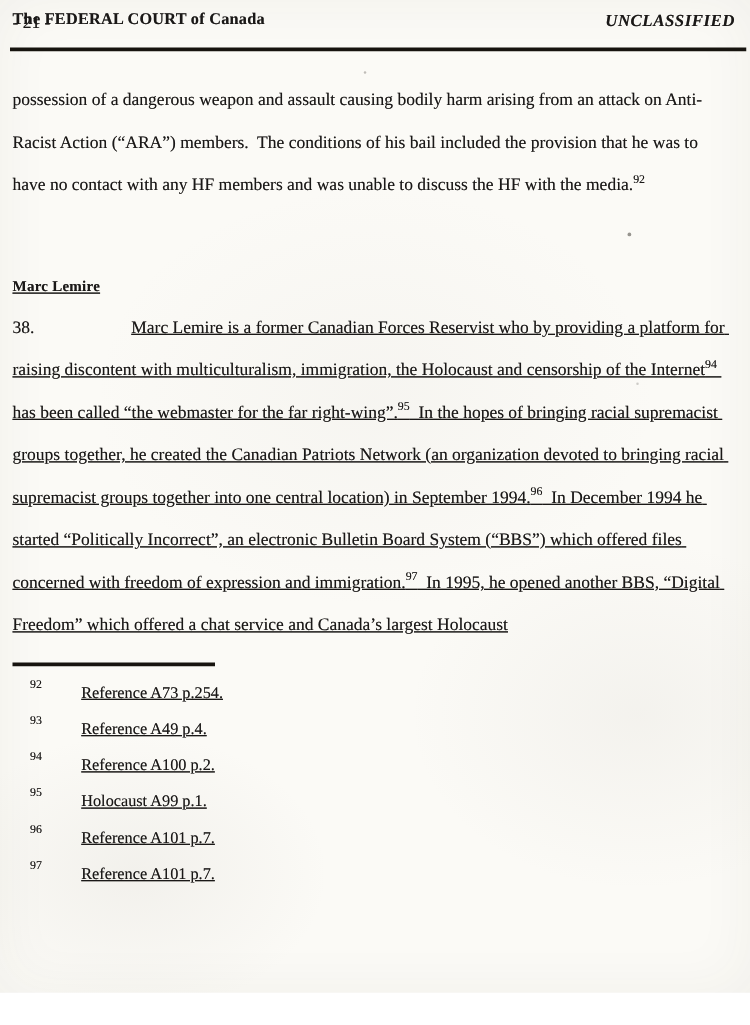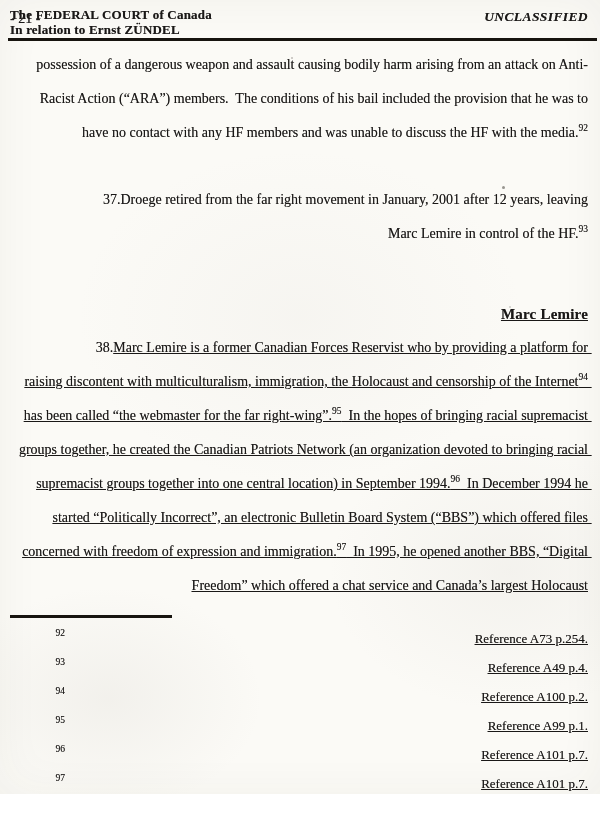--- a/index.html
+++ b/index.html
@@ -44,37 +44,36 @@
   .header-rule {
     position: absolute;
     top: 38px; left: 8px; right: 3px;
     height: 2.5px;
     background: #17140f;
   }
 
   
   .doc-body {
     position: absolute;
-    top: 48px; left: 10px;
+    top: 64px; left: 10px;
     width: 578px;
     font-size: 14px;
     line-height: 34px;
-    text-align: right;
   }
   .para { white-space: pre-wrap; }
   .para + .para { margin-top: 33px; }
   .pnum { display: inline-block; width: 95px; }
   sup.fn-ref {
     font-size: 9.5px;
     line-height: 0;
     vertical-align: super;
   }
   .section-heading {
     margin-top: 46px;
-    font-size: 15px;
+    font-size: 12px;
     font-weight: bold;
     text-decoration: underline;
     letter-spacing: 0.2px;
   }
   .section-heading + .para { margin-top: 0; text-decoration: underline; }
 
   
   .fn-sep {
     margin-top: 12px;
     width: 162px;
@@ -109,51 +108,49 @@
   .speck-c { left: 509px; top: 306px; width: 2px; height: 2px; opacity: .45; }
 </style>
 </head>
 <body>
 
 <div class="page">
 
   <div class="header">
     <div class="court-block">
       <div>The FEDERAL COURT of Canada</div>
-      <div>In relation to Ernst ZÜNDEL</div>
     </div>
     <div class="page-number">- 21 -</div>
     <div class="classification">UNCLASSIFIED</div>
   </div>
   <div class="header-rule"></div>
 
   <div class="doc-body">
     <div>
         <div class="para">possession of a dangerous weapon and assault causing bodily harm arising from an attack on Anti-Racist Action (“ARA”) members.  The conditions of his bail included the provision that he was to have no contact with any HF members and was unable to discuss the HF with the media.<sup class="fn-ref">92</sup></div>
-        <div class="para"><span class="pnum">37.</span>Droege retired from the far right movement in January, 2001 after 12 years, leaving Marc Lemire in control of the HF.<sup class="fn-ref">93</sup></div>
         <div class="section-heading">Marc Lemire</div>
         <div class="para"><span class="pnum">38.</span>Marc Lemire is a former Canadian Forces Reservist who by providing a platform for raising discontent with multiculturalism, immigration, the Holocaust and censorship of the Internet<sup class="fn-ref">94</sup> has been called “the webmaster for the far right-wing”.<sup class="fn-ref">95</sup>  In the hopes of bringing racial supremacist groups together, he created the Canadian Patriots Network (an organization devoted to bringing racial supremacist groups together into one central location) in September 1994.<sup class="fn-ref">96</sup>  In December 1994 he started “Politically Incorrect”, an electronic Bulletin Board System (“BBS”) which offered files concerned with freedom of expression and immigration.<sup class="fn-ref">97</sup>  In 1995, he opened another BBS, “Digital Freedom” which offered a chat service and Canada’s largest Holocaust</div>
       </div>
     <div class="fn-sep"></div>
     <div class="footnotes">
         <div class="footnote">
           <span class="fn-num">92</span>
           <span class="fn-text">Reference A73 p.254.</span>
         </div>
         <div class="footnote">
           <span class="fn-num">93</span>
           <span class="fn-text">Reference A49 p.4.</span>
         </div>
         <div class="footnote">
           <span class="fn-num">94</span>
           <span class="fn-text">Reference A100 p.2.</span>
         </div>
         <div class="footnote">
           <span class="fn-num">95</span>
-          <span class="fn-text">Reference A99 p.1.</span>
+          <span class="fn-text">Holocaust A99 p.1.</span>
         </div>
         <div class="footnote">
           <span class="fn-num">96</span>
           <span class="fn-text">Reference A101 p.7.</span>
         </div>
         <div class="footnote">
           <span class="fn-num">97</span>
           <span class="fn-text">Reference A101 p.7.</span>
         </div>
       </div>

